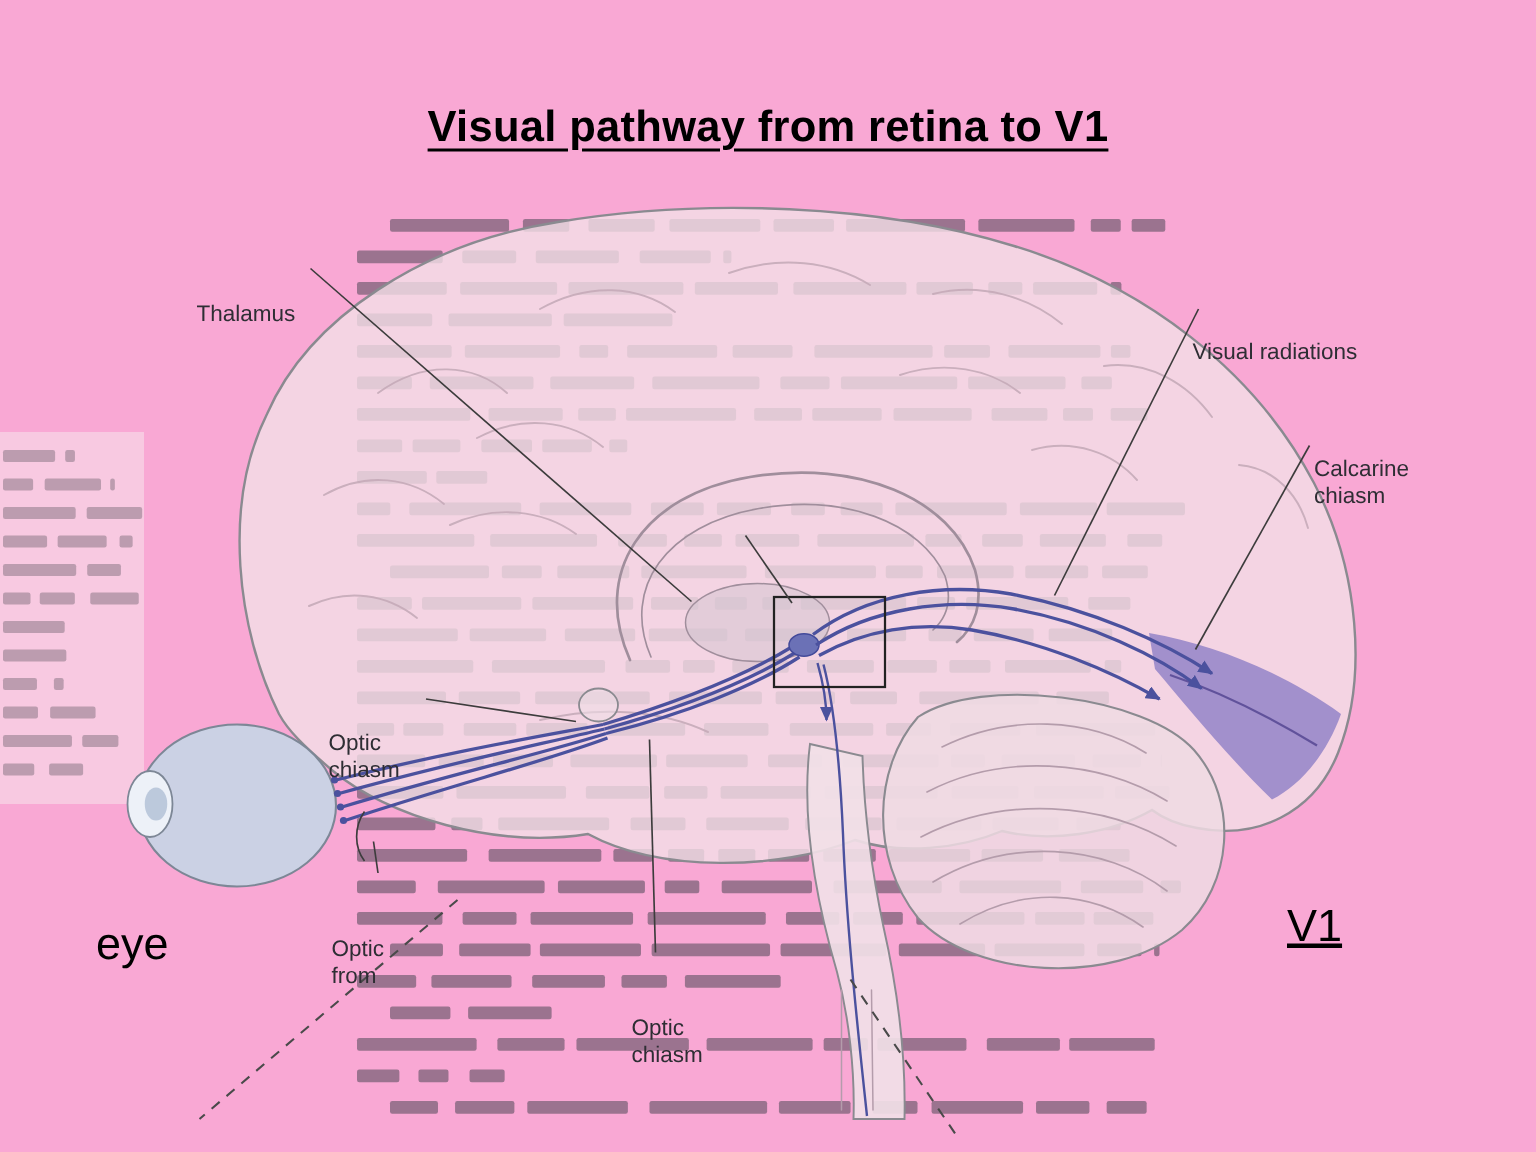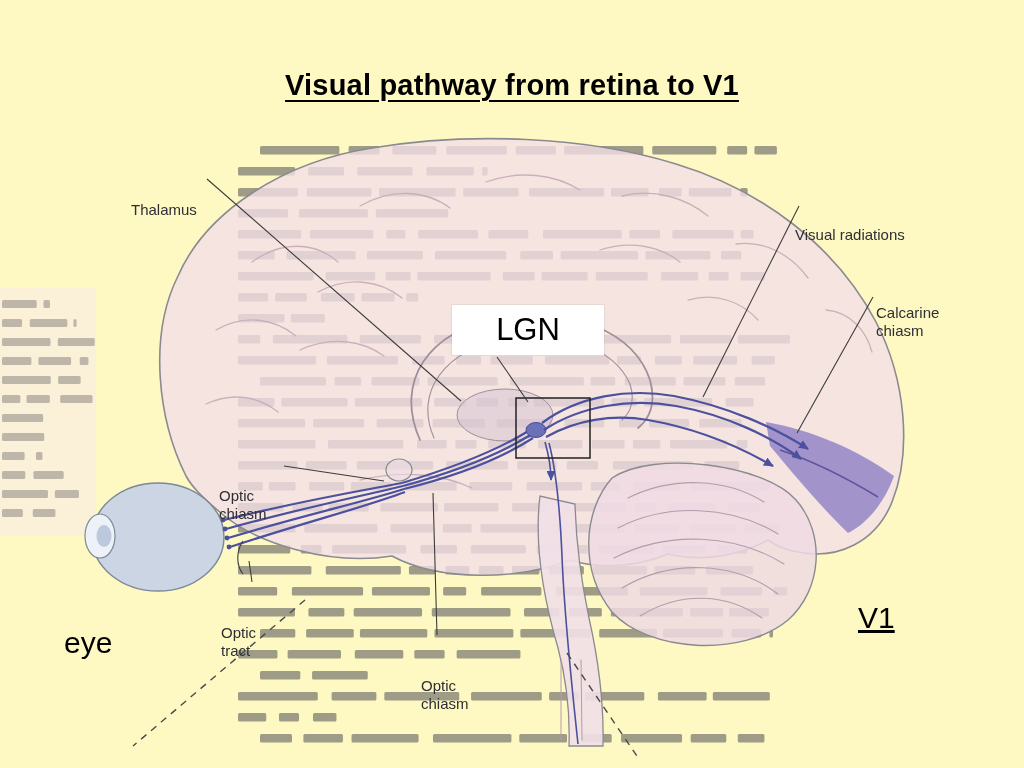--- a/index.html
+++ b/index.html
@@ -1,17 +1,17 @@
 <!DOCTYPE html>
 <html><head>
 <meta charset="utf-8">
 <style>
   html,body{margin:0;padding:0;background:#fff;}
   body{width:1024px;height:768px;overflow:hidden;font-family:"Liberation Sans",sans-serif;}
-  .slide{position:relative;width:1024px;height:768px;background:#fef9c3;}
+  .slide{position:relative;width:1024px;height:768px;background:#f9a8d4;}
   .title{
     position:absolute;top:50px;left:0;width:100%;text-align:center;
     font-size:29px;color:#000;text-decoration:underline;text-underline-offset:5px;
     letter-spacing:.2px;
   }
   svg.figure{position:absolute;left:0;top:0;width:1024px;height:768px;}
   .lbl{position:absolute;font-size:15px;color:#2e2e34;line-height:1.18;margin-top:39px;}
   .lbl.big{font-size:30px;color:#000;line-height:1;}
   .lgn-box{
     position:absolute;left:452px;top:305px;width:152px;height:50px;background:#fff;
@@ -390,26 +390,23 @@
       <path d="M567,653 L639,759"></path>
     </g>
   </svg>
 
   <div class="lbl" style="left:131px;top:162px;">Thalamus</div>
 
   <div class="lbl" style="left:795px;top:187px;white-space:nowrap;">Visual radiations</div>
 
   <div class="lbl" style="left:876px;top:265px;width:90px;">Calcarine chiasm</div>
 
-  <div class="lgn-box">
-    <span>LGN</span>
-  </div>
 
   <div class="lbl" style="left:219px;top:448px;width:62px;">Optic chiasm</div>
 
-  <div class="lbl" style="left:221px;top:585px;width:50px;">Optic tract</div>
+  <div class="lbl" style="left:221px;top:585px;width:50px;">Optic from</div>
 
   <div class="lbl" style="left:421px;top:638px;width:48px;">Optic chiasm</div>
 
-  <div class="lbl big" style="left:64px;top:589px;">eye</div>
+  <div class="lbl big" style="left:64px;top:576px;">eye</div>
 
   <div class="lbl big" style="left:858px;top:564px;text-decoration:underline;">V1</div>
 </div>
 
 </body></html>

